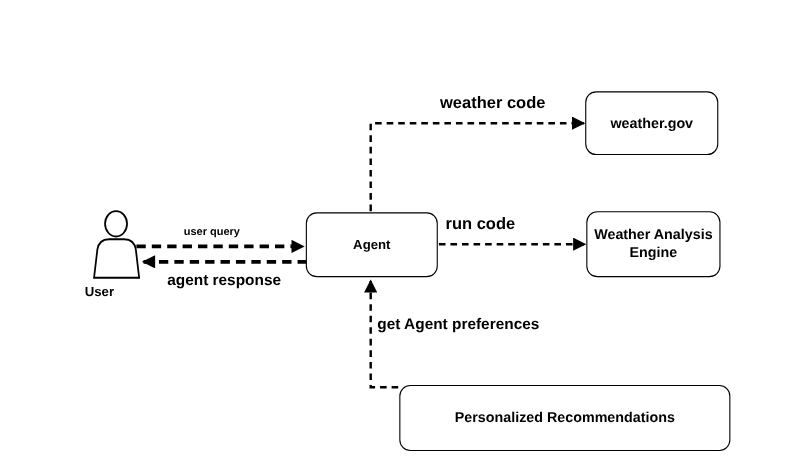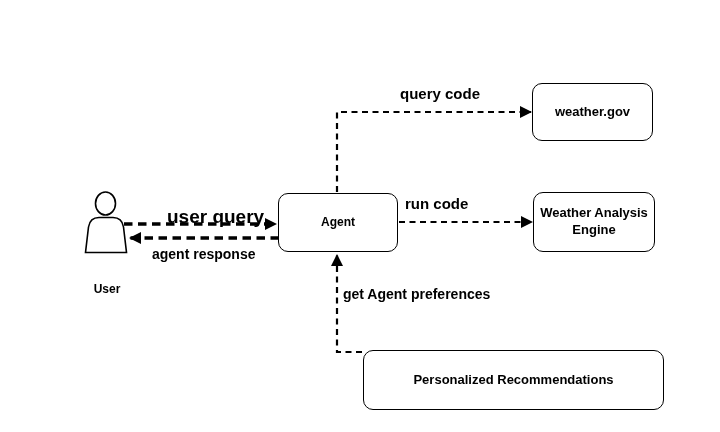--- a/index.html
+++ b/index.html
@@ -49,25 +49,25 @@
 
   <div class="node" style="left:533px;top:192px;width:122px;height:60px;font-size:13px;">
     <span>Weather Analysis</span>
     <span>Engine</span>
   </div>
 
   <div class="node" style="left:363px;top:322px;width:301px;height:60px;font-size:13px;margin-top:28px;">
     <span>Personalized Recommendations</span>
   </div>
 
-  <div class="lbl" style="left:77px;top:258px;width:60px;text-align:center;font-size:12px;margin-top:24px;">User</div>
+  <div class="lbl" style="left:77px;top:258px;width:60px;text-align:left;font-size:12px;">User</div>
 
-  <div class="lbl" style="left:400px;top:85px;font-size:15px;">query code</div>
+  <div class="lbl" style="left:400px;top:85px;font-size:15px;">weather code</div>
 
   <div class="lbl" style="left:405px;top:195px;font-size:15px;">run code</div>
 
-  <div class="lbl" style="left:167px;top:206px;font-size:19px;">user query</div>
+  <div class="lbl" style="left:167px;top:206px;font-size:10px;">user query</div>
 
   <div class="lbl" style="left:152px;top:246px;font-size:14px;text-align:center;">agent response</div>
 
   <div class="lbl" style="left:343px;top:286px;font-size:14px;">get Agent preferences</div>
 
 </div>
 
 </body></html>

